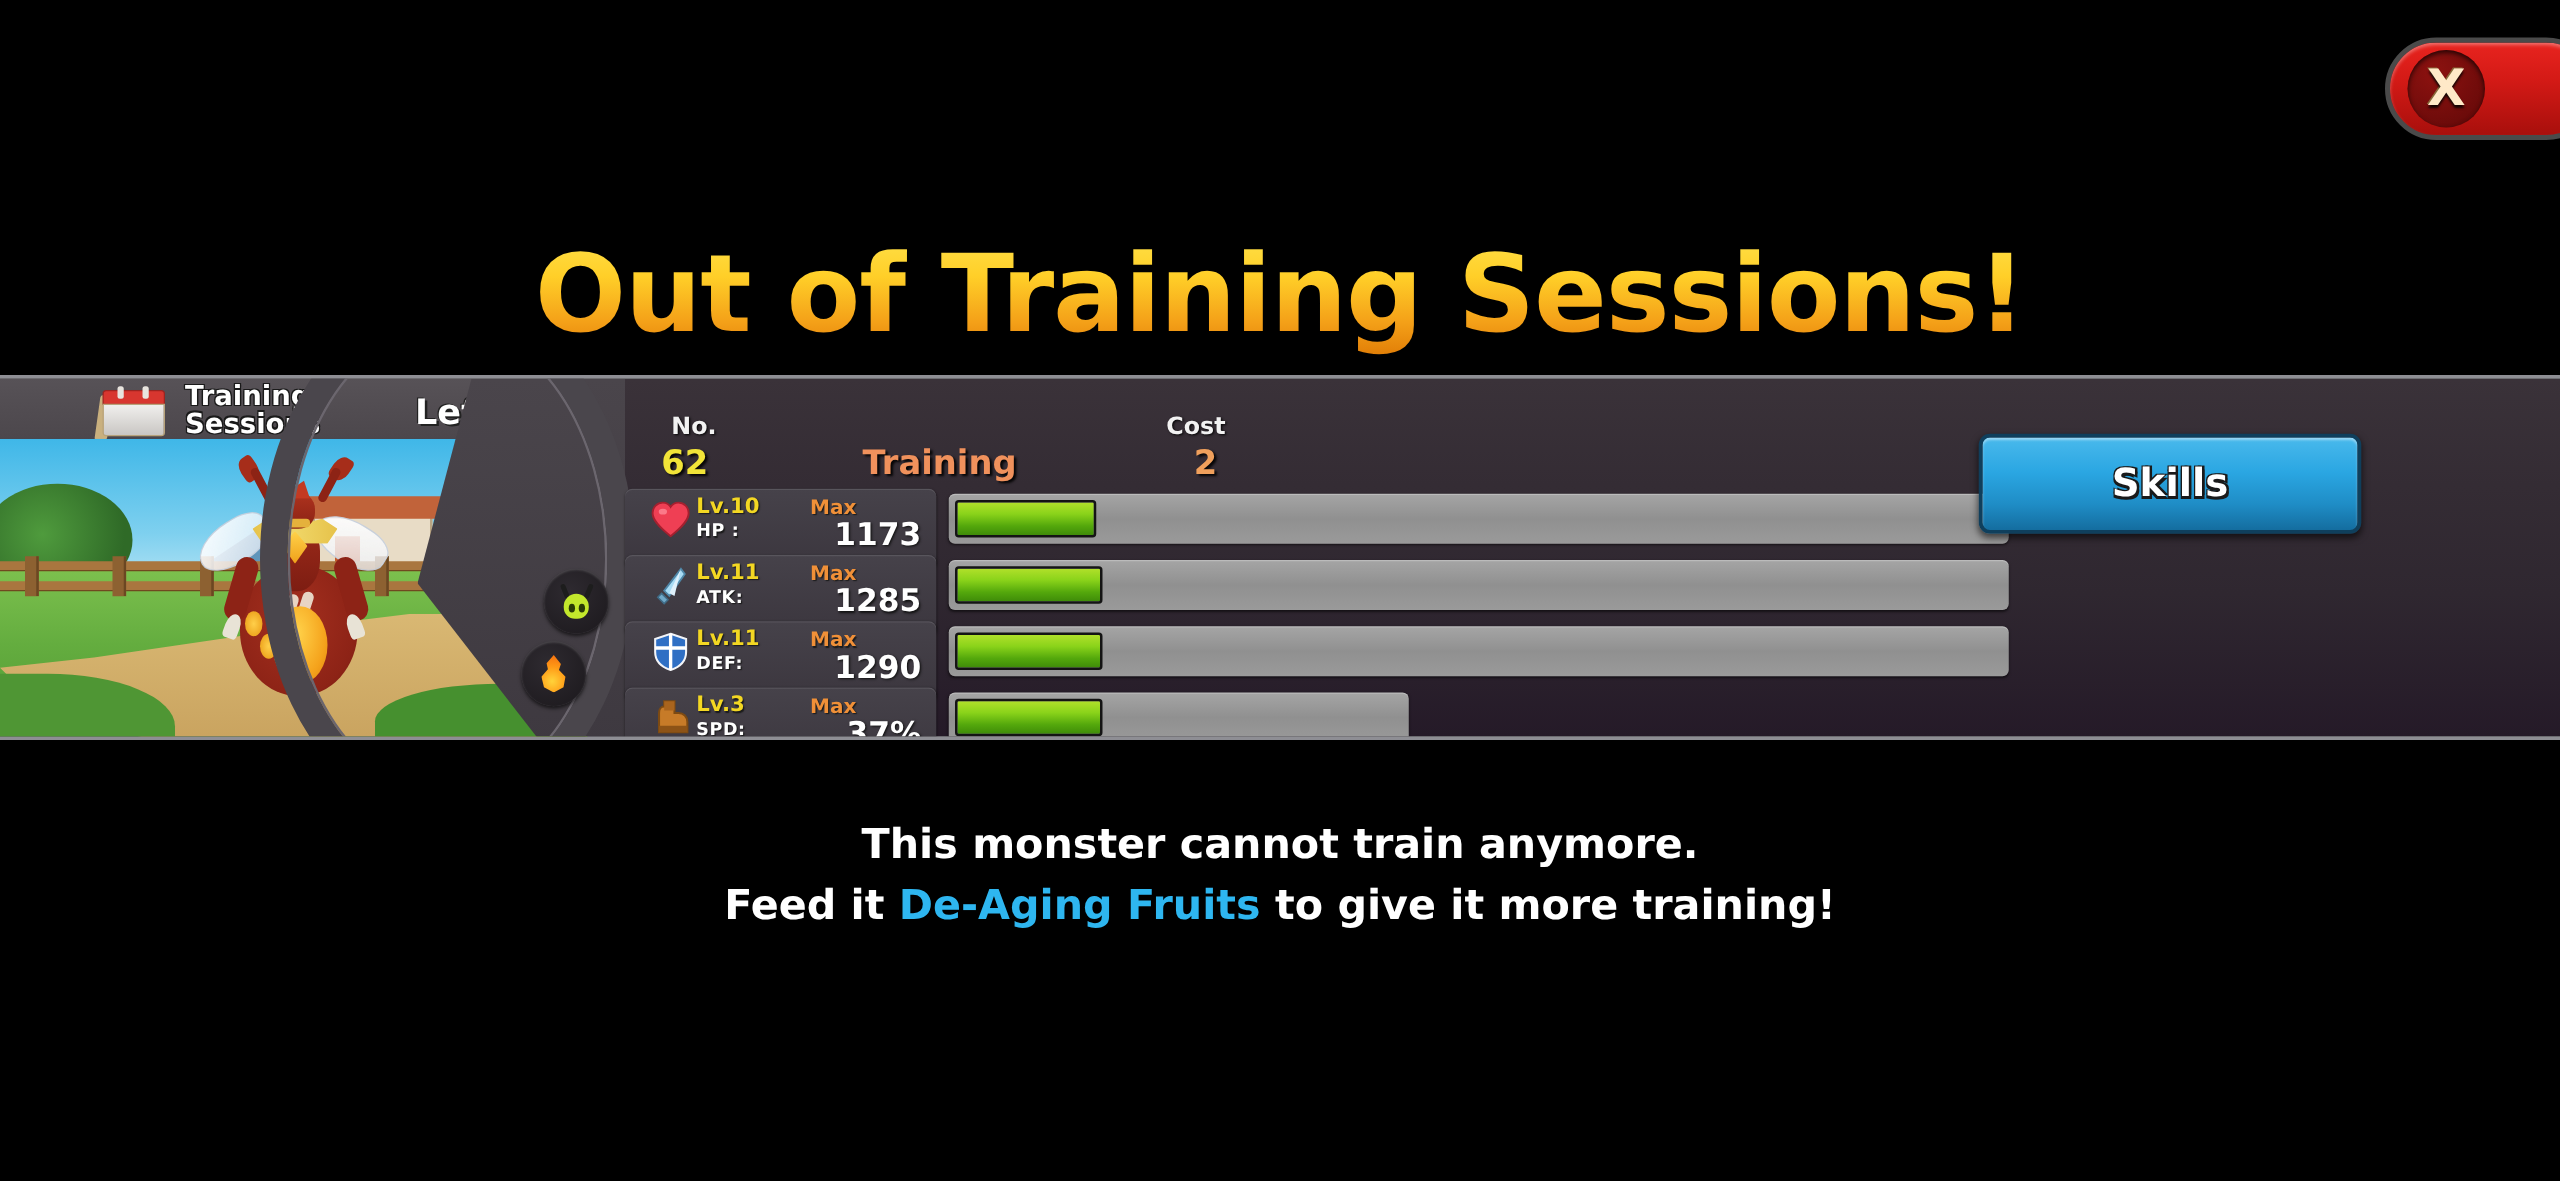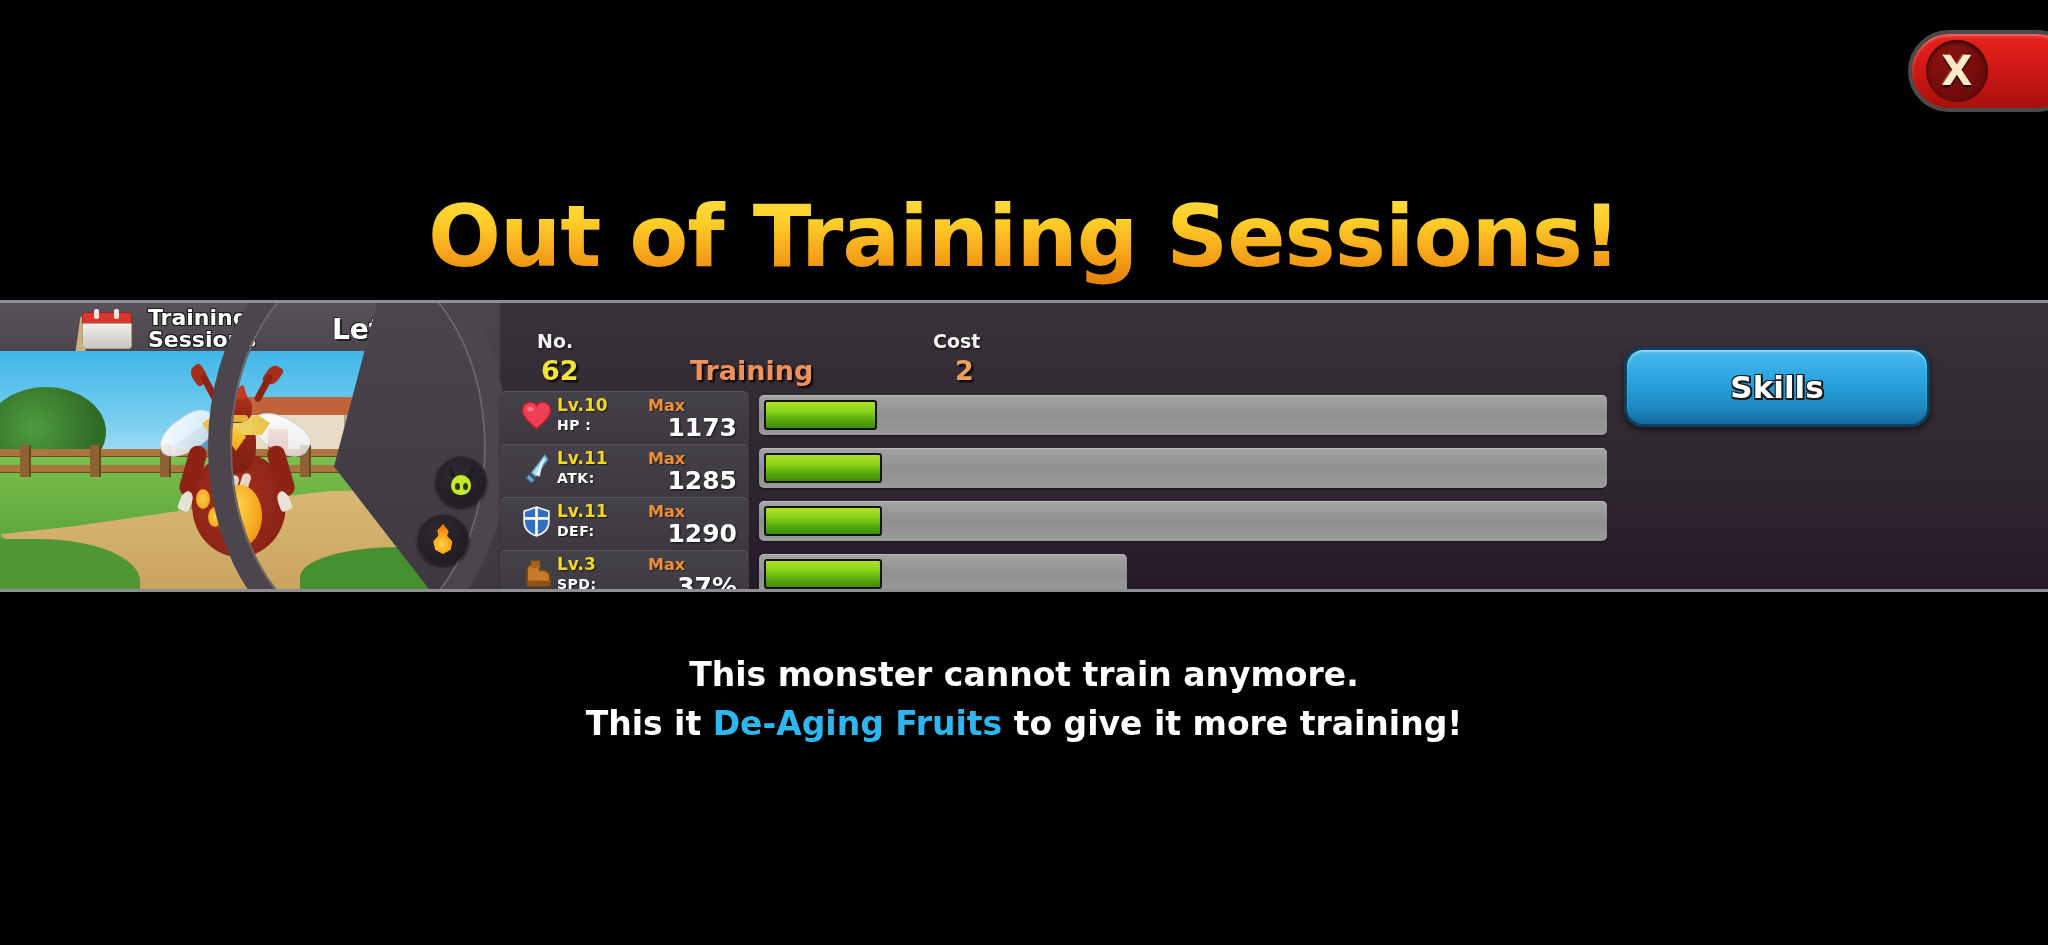--- a/index.html
+++ b/index.html
@@ -218,21 +218,21 @@
   #info-col{ position:absolute; left:500px; top:0; width:1548px; height:292px;margin-top:20px; }
 
   #hdr-row{ position:absolute; left:0; top:0; width:1200px; height:66px; }
   .hdr-label{ position:absolute; color:#f2f2f2; font-size:19px; font-weight:bold;
      text-shadow:1px 1px 2px rgba(0,0,0,.9);
      font-family:"DejaVu Sans", sans-serif; }
   .hdr-value{ position:absolute; font-size:27px; font-weight:bold;
      text-shadow:2px 2px 2px rgba(0,0,0,.9);
      font-family:"DejaVu Sans", sans-serif; }
   #no-label{ left:37px; top:7px; }
-  #no-value{ left:41px; top:32px; color:#f2e438; }
+  #no-value{ left:29px; top:32px; color:#f2e438; }
   #mon-name{ left:190px; top:32px; color:#f0915c; }
   #cost-label{ left:433px; top:7px; }
   #cost-value{ left:455px; top:32px; color:#f0a05c; }
 
   
   .stat-row{ position:absolute; left:0; width:1548px; height:48px; }
   .stat-box{
     position:absolute; left:0; top:0; width:249px; height:64px;
     background:linear-gradient(180deg,#46424a 0%,#3b363e 100%);
     border-radius:6px;
@@ -253,23 +253,23 @@
     border-radius:5px; box-shadow:inset 0 1px 0 rgba(255,255,255,.25), 0 1px 2px rgba(0,0,0,.55);
   }
   .fill{
     position:absolute; left:5px; top:5px; height:30px;
     background:linear-gradient(180deg,#b0e02a 0%,#8ad31a 35%,#54a80c 72%,#3f8c09 100%);
     border:2px solid #141414; border-radius:3px;
   }
 
   
   #skills-btn{
-    position:absolute; left:1124px; top:24px; width:306px; height:80px;
+    position:absolute; left:1083px; top:24px; width:306px; height:80px;
     background:linear-gradient(180deg,#49b9ec 0%,#2aa6e2 38%,#1f8dc6 72%,#146d9f 100%);
-    border:3px solid #0f3f5c; border-radius:19px;
+    border:3px solid #0f3f5c; border-radius:9px;
     box-shadow:inset 0 2px 2px rgba(255,255,255,.45), 0 3px 6px rgba(0,0,0,.6);
     display:flex; align-items:center; justify-content:center; cursor:pointer;
   }
   #skills-btn span{
     color:#fff; font-size:31px; font-weight:bold;
     text-shadow:2px 2px 0 #1a1a1a, -1px -1px 0 #1a1a1a, 2px -1px 0 #1a1a1a, -1px 2px 0 #1a1a1a;
     font-family:"DejaVu Sans", sans-serif;
   }
 
   
@@ -474,15 +474,15 @@
 
     <div id="skills-btn">
       <span>Skills</span>
     </div>
   </div>
 </div>
 
 <div id="msg">
   <div class="line">This monster cannot train anymore.</div>
   <div class="line">
-    <span>This it </span><span class="hl">De-Aging Fruits</span><span> to give it more training!</span>
+    <span>Feed it </span><span class="hl">De-Aging Fruits</span><span> to give it more training!</span>
   </div>
 </div>
 
 </body></html>

